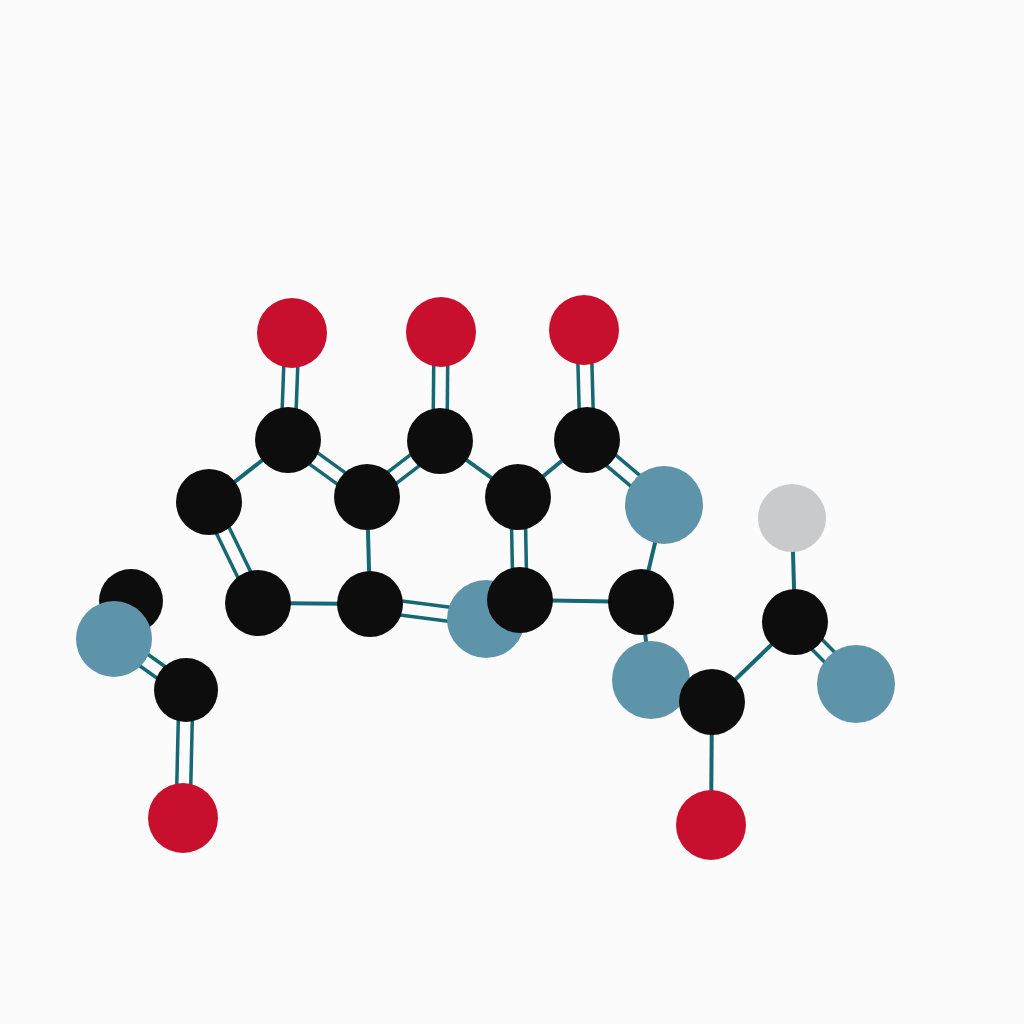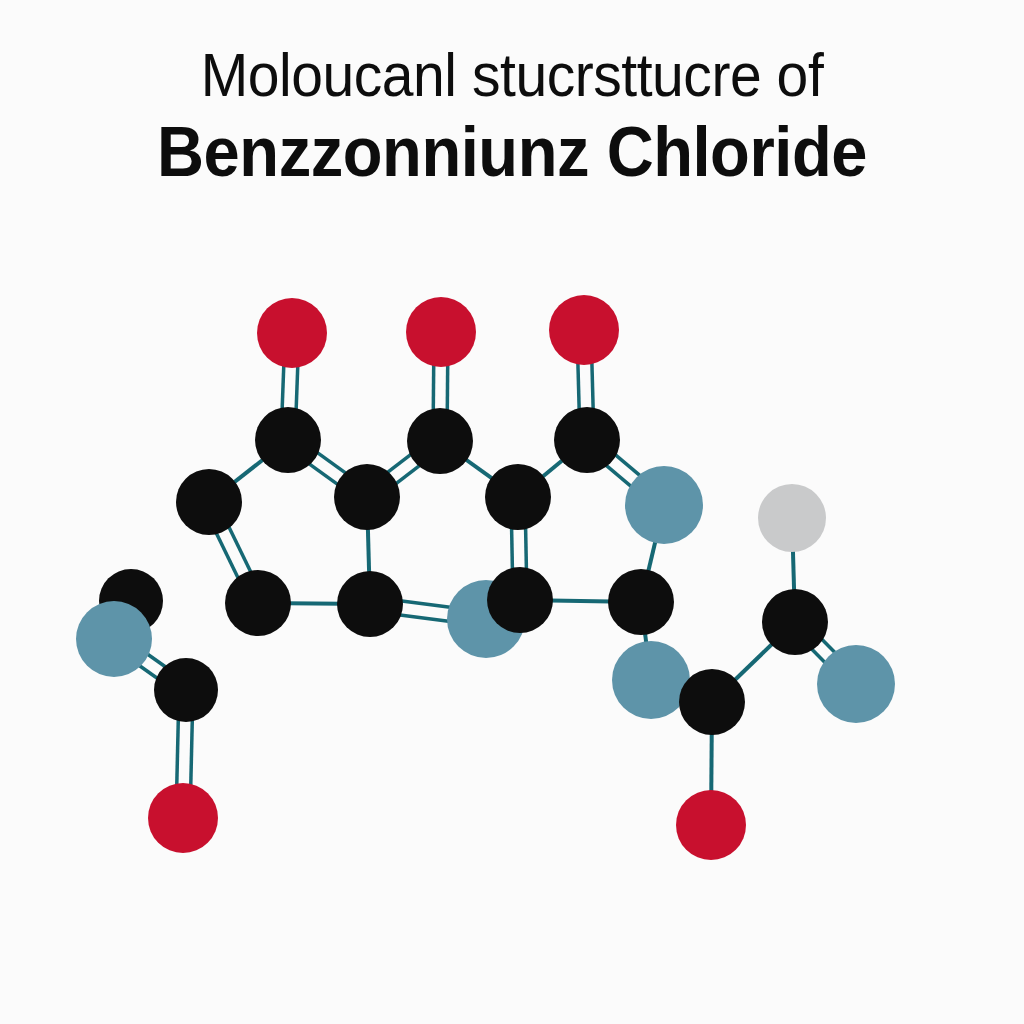--- a/index.html
+++ b/index.html
@@ -62,24 +62,20 @@
     height: 1024px;
   }
   .bond-line { stroke-linecap: butt; }
   .atom-node { stroke: none; }
 </style>
 </head>
 <body style="background: rgb(251, 251, 251);">
 
 <div id="poster" style="background: rgb(251, 251, 251);">
 
-  <div id="title-block">
-    <span id="title-line-1" class="title-line" style="color: rgb(13, 13, 13);">Moloucanl stucrsttucre of</span>
-    <span id="title-line-2" class="title-line" style="color: rgb(13, 13, 13);">Benzzonniunz Chloride</span>
-  </div>
 
   <div id="molecule-figure">
     <svg id="molecule-svg" viewBox="0 0 1024 1024" xmlns="http://www.w3.org/2000/svg">
       <g id="bond-layer">
           <line x1="294.99511386381437" y1="440.261499583694" x2="298.99511386381437" y2="333.261499583694" stroke="#166874" stroke-width="3.5" class="bond-line"></line>
           <line x1="281.00488613618563" y1="439.738500416306" x2="285.00488613618563" y2="332.738500416306" stroke="#166874" stroke-width="3.5" class="bond-line"></line>
           <line x1="446.9997054305972" y1="441.0642174810147" x2="447.9997054305972" y2="332.0642174810147" stroke="#166874" stroke-width="3.5" class="bond-line"></line>
           <line x1="433.0002945694028" y1="440.9357825189853" x2="434.0002945694028" y2="331.9357825189853" stroke="#166874" stroke-width="3.5" class="bond-line"></line>
           <line x1="593.9973981455727" y1="439.8091618687571" x2="590.9973981455727" y2="329.8091618687571" stroke="#166874" stroke-width="3.5" class="bond-line"></line>
           <line x1="580.0026018544273" y1="440.1908381312429" x2="577.0026018544273" y2="330.1908381312429" stroke="#166874" stroke-width="3.5" class="bond-line"></line>

